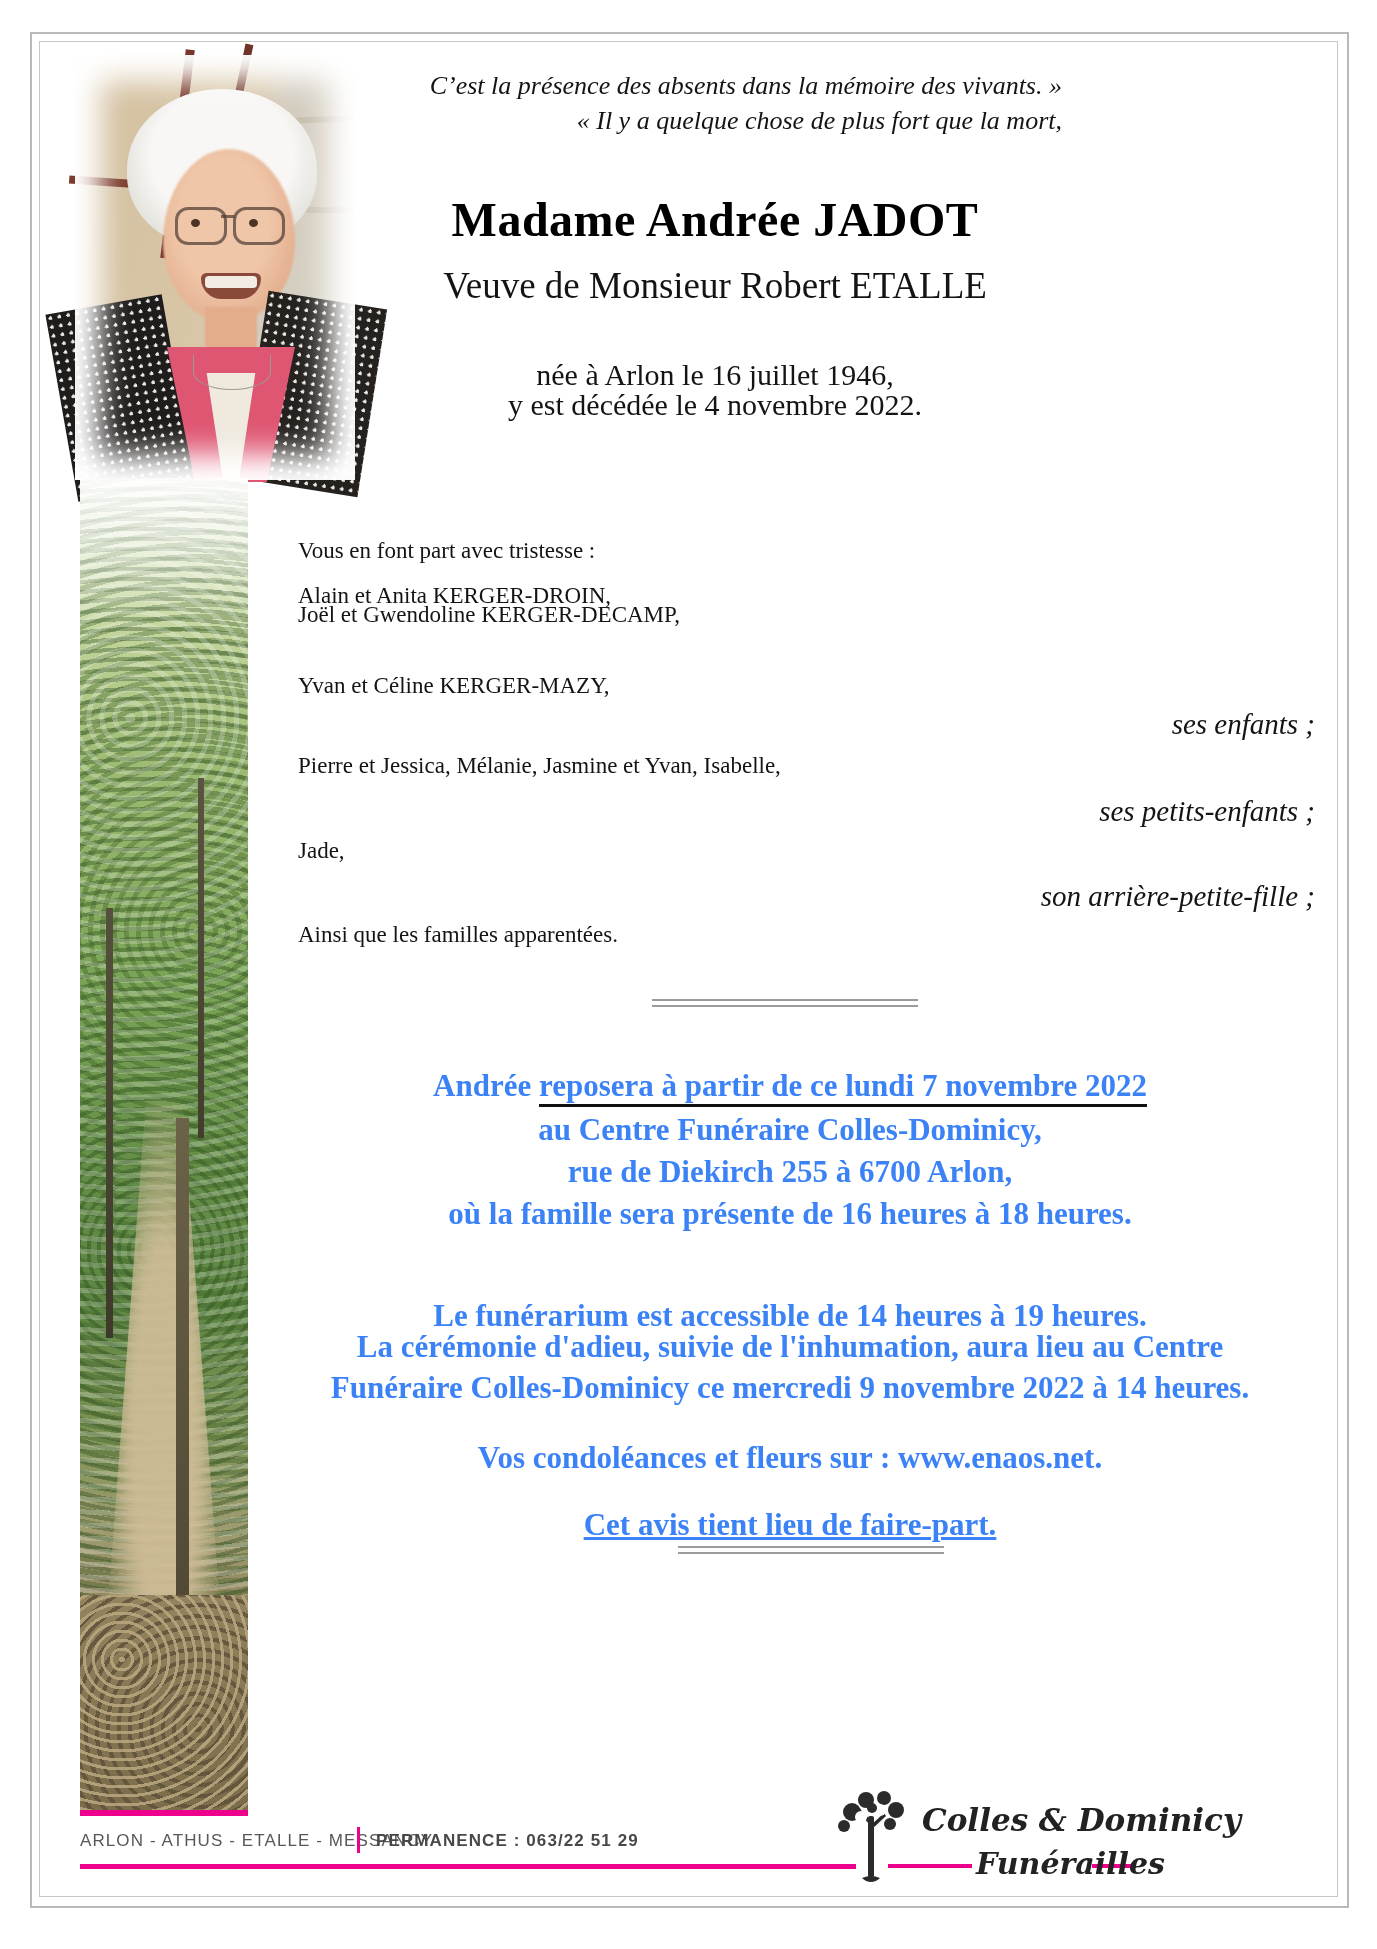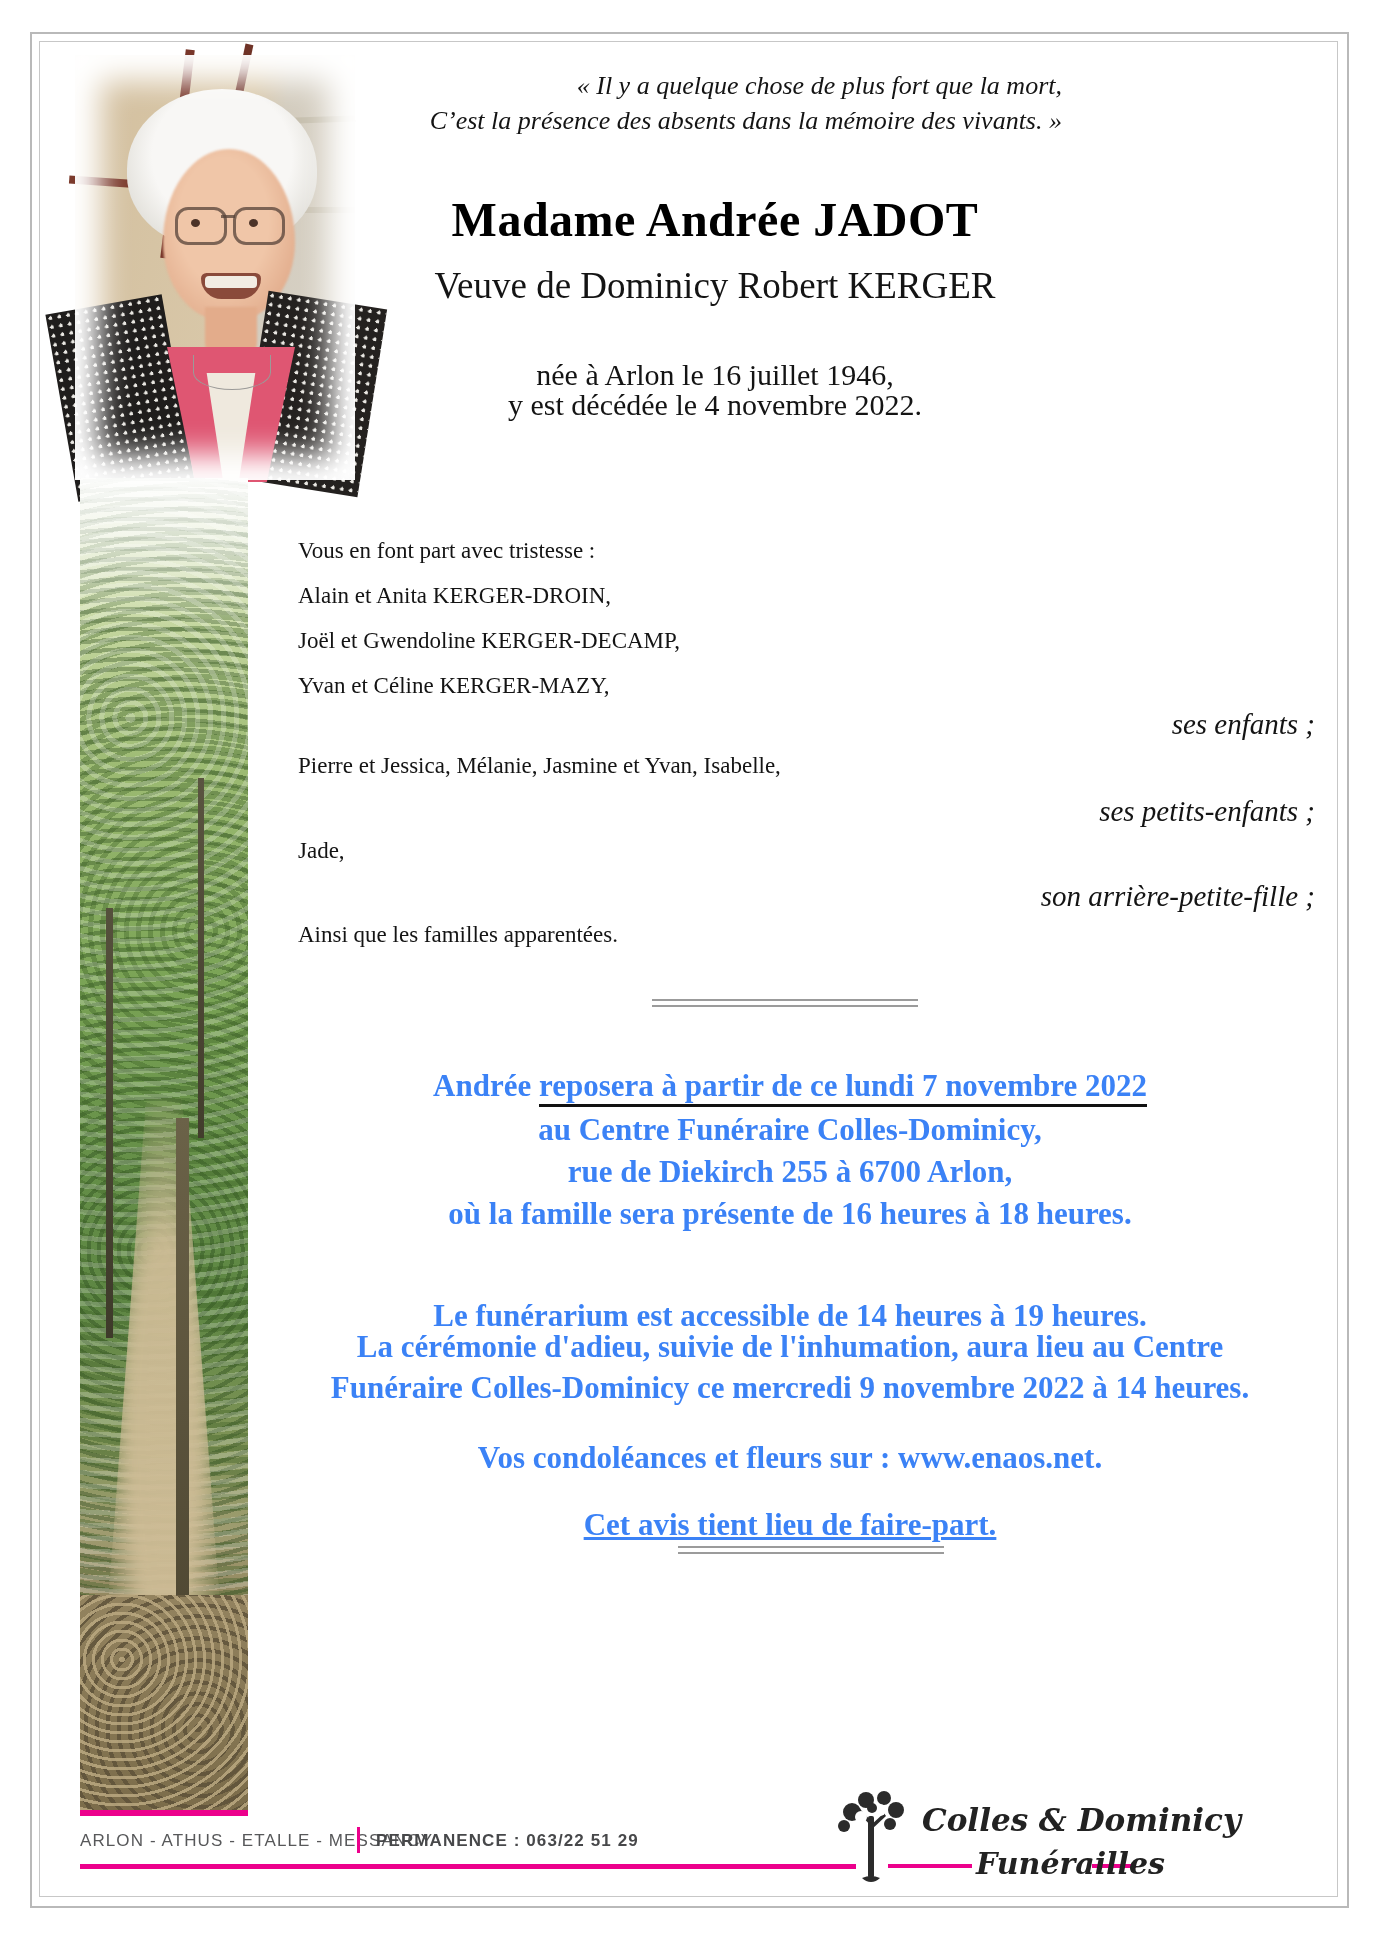--- a/index.html
+++ b/index.html
@@ -145,32 +145,32 @@
 
 <div class="abs forest">
   <div class="f-trunk1"></div>
   <div class="f-trunk2"></div>
   <div class="f-path"></div>
   <div class="f-trunk3"></div>
   <div class="f-gravel"></div>
 </div>
 
 <div class="abs quote">
+  <div>C’est la présence des absents dans la mémoire des vivants. »</div>
   <div>« Il y a quelque chose de plus fort que la mort,</div>
-  <div>C’est la présence des absents dans la mémoire des vivants. »</div>
 </div>
 
 <div class="line title">Madame Andrée JADOT</div>
-<div class="line subtitle">Veuve de Dominicy Robert KERGER</div>
+<div class="line subtitle">Veuve de Monsieur Robert ETALLE</div>
 <div class="line dates" style="top:358px;">née à Arlon le 16 juillet 1946,</div>
 <div class="line dates" style="top:388px;">y est décédée le 4 novembre 2022.</div>
 
 <div class="line fam" style="top:538px;">Vous en font part avec tristesse :</div>
 <div class="line fam" style="top:583px;">Alain et Anita KERGER-DROIN,</div>
-<div class="line fam" style="top:628px;text-align:center;">Joël et Gwendoline KERGER-DECAMP,</div>
+<div class="line fam" style="top:602px;text-align:center;">Joël et Gwendoline KERGER-DECAMP,</div>
 <div class="line fam" style="top:673px;">Yvan et Céline KERGER-MAZY,</div>
 <div class="line fam-right" style="top:708px;">ses enfants ;</div>
 <div class="line fam" style="top:753px;">Pierre et Jessica, Mélanie, Jasmine et Yvan, Isabelle,</div>
 <div class="line fam-right" style="top:795px;">ses petits-enfants ;</div>
 <div class="line fam" style="top:838px;">Jade,</div>
 <div class="line fam-right" style="top:880px;">son arrière-petite-fille ;</div>
 <div class="line fam" style="top:922px;">Ainsi que les familles apparentées.</div>
 
 <div class="abs divider" style="left:652px;top:999px;width:266px;"></div>
 

